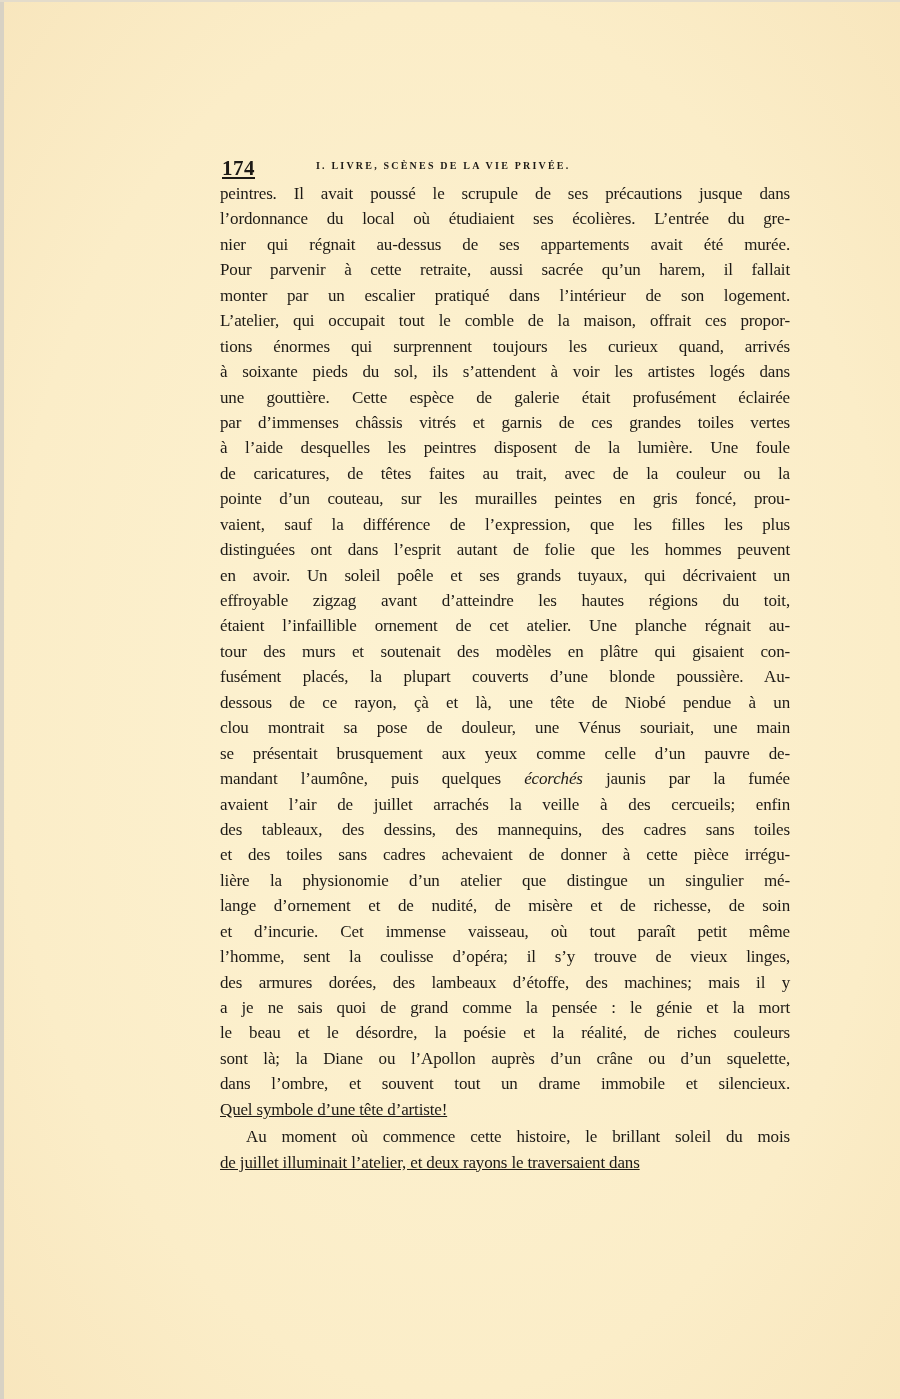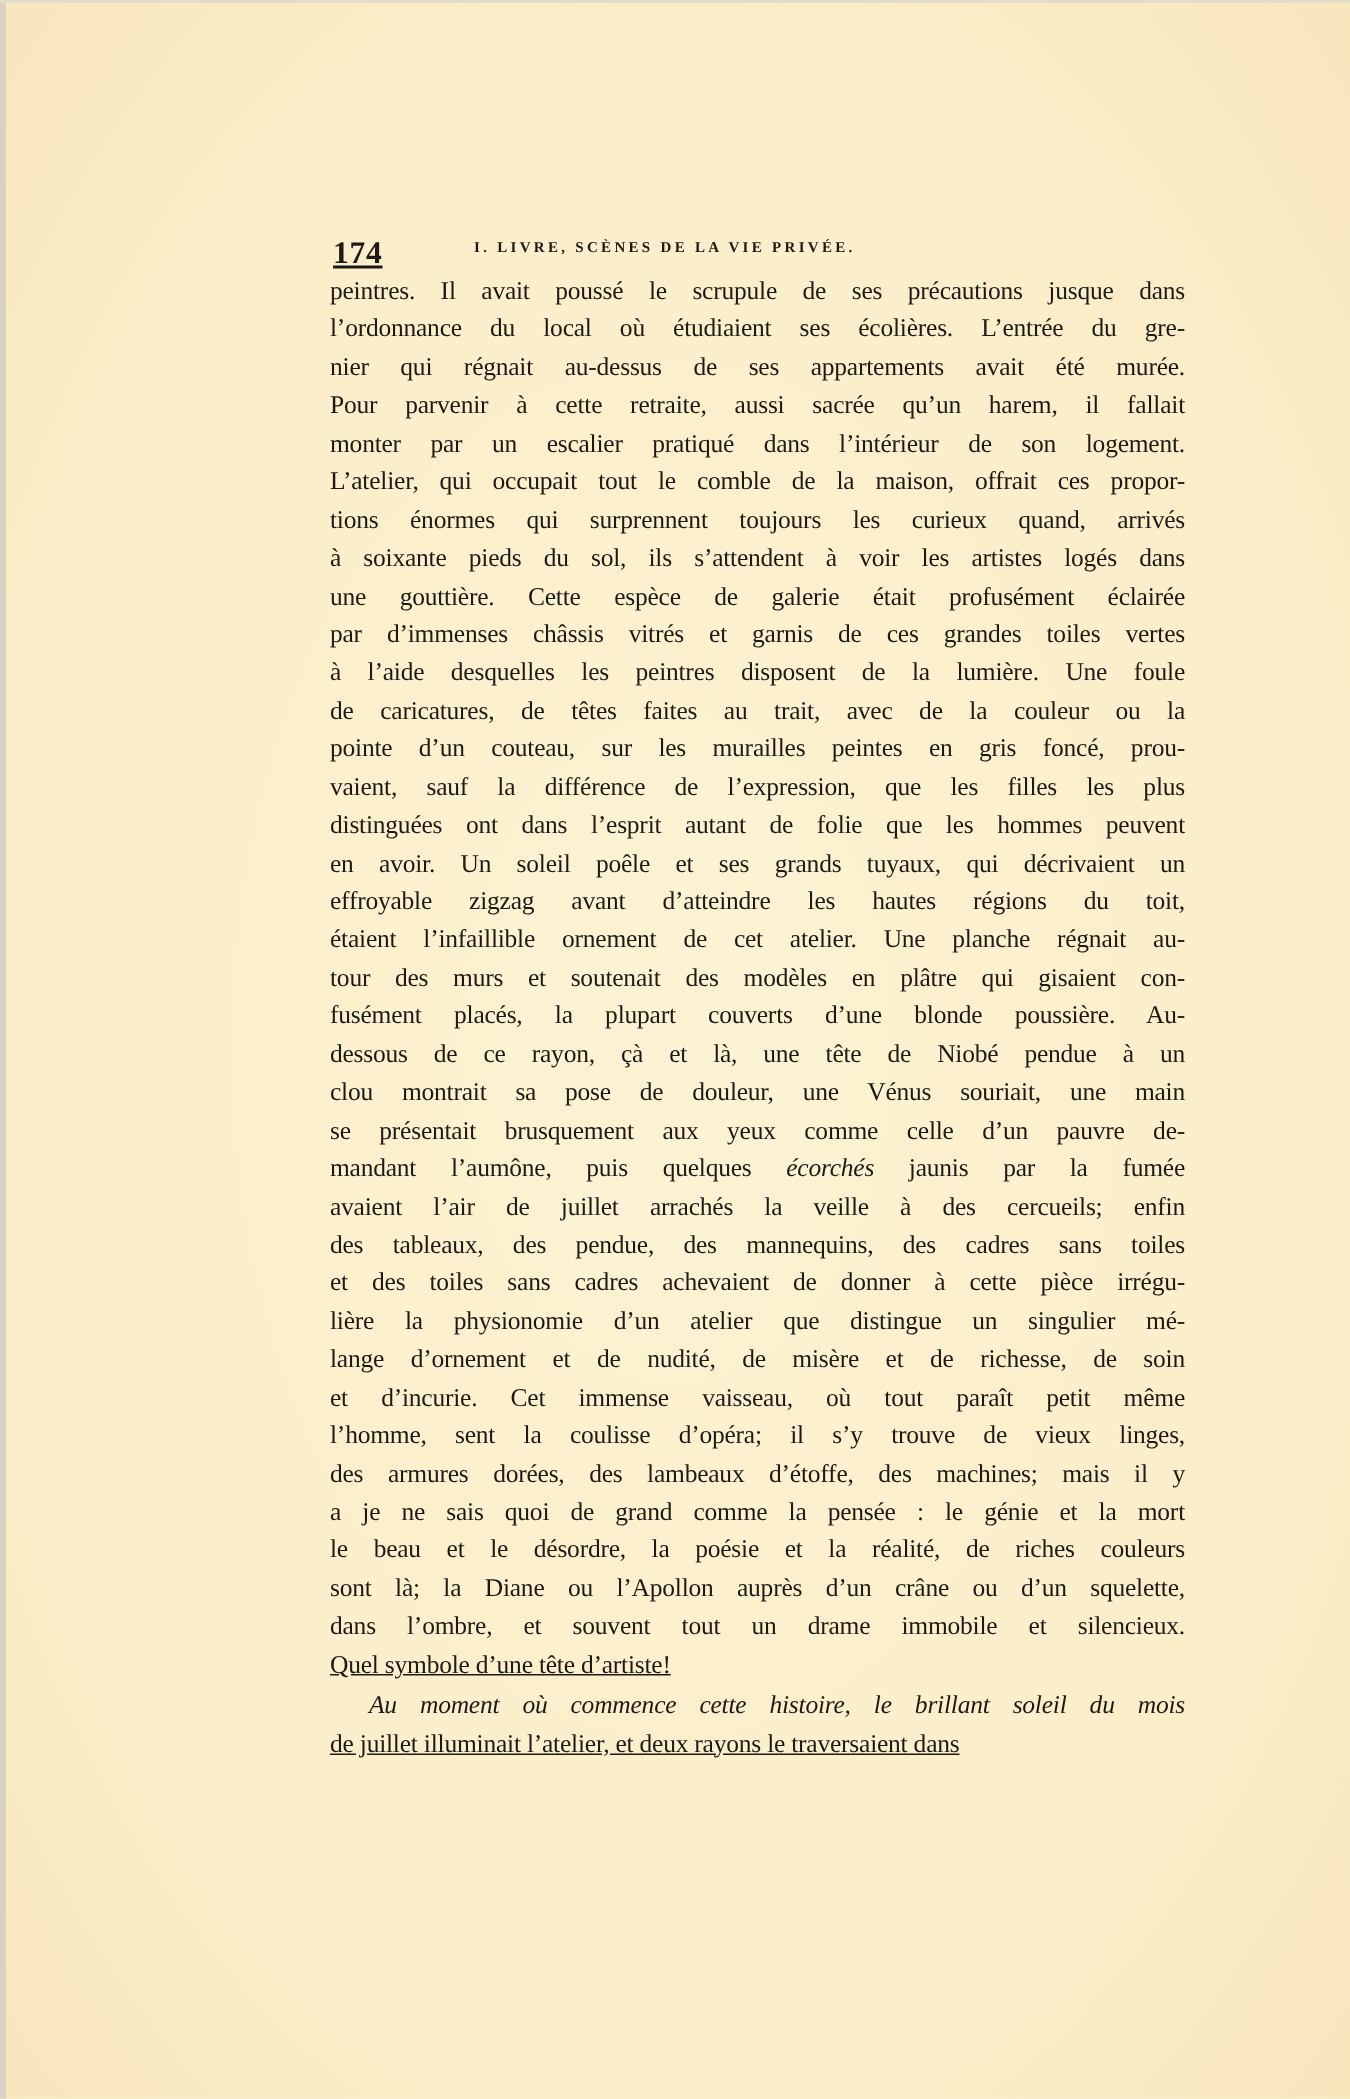--- a/index.html
+++ b/index.html
@@ -35,21 +35,21 @@
     position: absolute; left: 220px; top: 181px; width: 570px;
   }
   .line {
     height: 25.45px; line-height: 25.45px;
     font-size: 17px;
     white-space: nowrap;
     text-align: justify; text-align-last: justify;
     letter-spacing: -0.15px;
   }
   .line.last { text-align-last: left; text-decoration: underline; }
-  .line.indent { padding-left: 26px; font-style: italic; }
+  .line.indent { padding-left: 26px; }
   .line.para-gap { margin-top: 2px; }
   em { }
 </style>
 </head>
 <body>
 
 <div class="page-edge"></div>
 <div class="page-edge-top"></div>
 
 <div class="header">
@@ -77,21 +77,21 @@
       <div class="line">en avoir. Un soleil poêle et ses grands tuyaux, qui décrivaient un</div>
       <div class="line">effroyable zigzag avant d’atteindre les hautes régions du toit,</div>
       <div class="line">étaient l’infaillible ornement de cet atelier. Une planche régnait au-</div>
       <div class="line">tour des murs et soutenait des modèles en plâtre qui gisaient con-</div>
       <div class="line">fusément placés, la plupart couverts d’une blonde poussière. Au-</div>
       <div class="line">dessous de ce rayon, çà et là, une tête de Niobé pendue à un</div>
       <div class="line">clou montrait sa pose de douleur, une Vénus souriait, une main</div>
       <div class="line">se présentait brusquement aux yeux comme celle d’un pauvre de-</div>
       <div class="line"><span>mandant l’aumône, puis quelques </span><em>écorchés</em><span> jaunis par la fumée</span></div>
       <div class="line">avaient l’air de juillet arrachés la veille à des cercueils; enfin</div>
-      <div class="line">des tableaux, des pendue, des mannequins, des cadres sans toiles</div>
+      <div class="line">des tableaux, des dessins, des mannequins, des cadres sans toiles</div>
       <div class="line">et des toiles sans cadres achevaient de donner à cette pièce irrégu-</div>
       <div class="line">lière la physionomie d’un atelier que distingue un singulier mé-</div>
       <div class="line">lange d’ornement et de nudité, de misère et de richesse, de soin</div>
       <div class="line">et d’incurie. Cet immense vaisseau, où tout paraît petit même</div>
       <div class="line">l’homme, sent la coulisse d’opéra; il s’y trouve de vieux linges,</div>
       <div class="line">des armures dorées, des lambeaux d’étoffe, des machines; mais il y</div>
       <div class="line">a je ne sais quoi de grand comme la pensée : le génie et la mort</div>
       <div class="line">le beau et le désordre, la poésie et la réalité, de riches couleurs</div>
       <div class="line">sont là; la Diane ou l’Apollon auprès d’un crâne ou d’un squelette,</div>
       <div class="line">dans l’ombre, et souvent tout un drame immobile et silencieux.</div>

